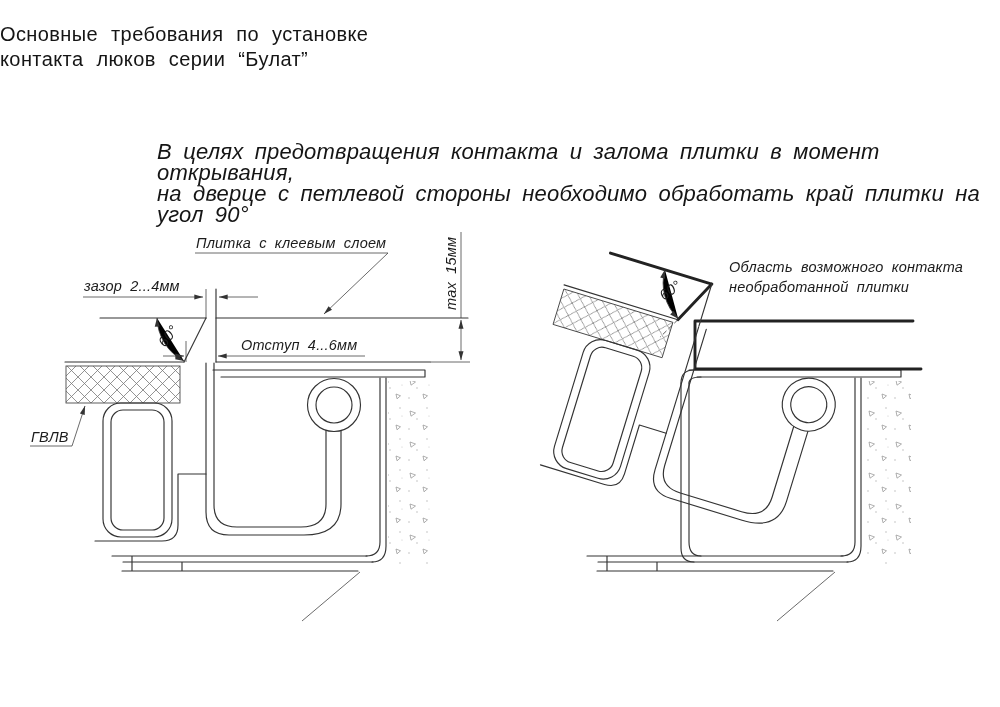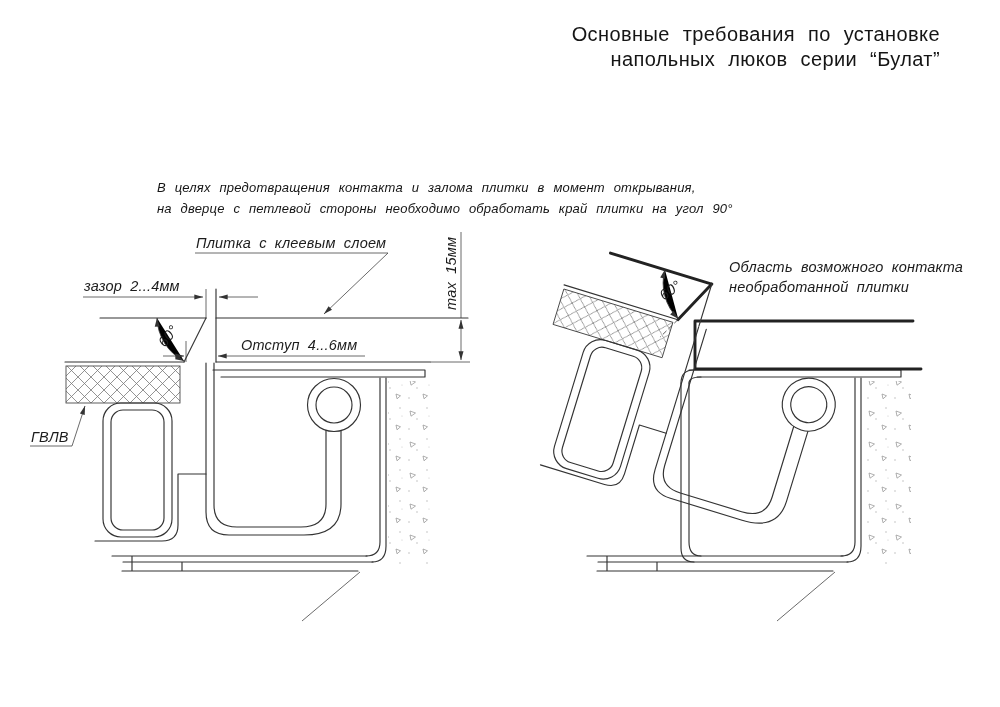--- a/index.html
+++ b/index.html
@@ -1,36 +1,36 @@
 <!DOCTYPE html>
 <html><head>
 <meta charset="utf-8">
 <style>
   html,body{margin:0;padding:0;background:#fff;}
   body{width:1000px;height:707px;position:relative;overflow:hidden;
        font-family:"Liberation Sans",sans-serif;color:#1e1e1e;}
-  .title{position:absolute;top:22px;left:0;width:940px;text-align:right;
+  .title{position:absolute;top:22px;left:0;width:940px;text-align:left;
          font-size:20px;line-height:25px;letter-spacing:.4px;word-spacing:7px;color:#151515;}
-  .subtitle{position:absolute;top:141px;left:157px;font-size:13px;font-style:italic;
-            line-height:21px;letter-spacing:.2px;word-spacing:5px;color:#151515;margin-top:36px;}
+  .subtitle{position:absolute;top:141px;left:157px;font-size:22px;font-style:italic;
+            line-height:21px;letter-spacing:.2px;word-spacing:5px;color:#151515;}
   svg{position:absolute;left:0;top:0;}
   .ln{stroke:#333;stroke-width:1.15;fill:none;stroke-linecap:round;stroke-linejoin:round;}
   .thick{stroke:#222;stroke-width:2.9;}
   .thin{stroke:#3a3a3a;stroke-width:.75;}
   .dash{stroke-dasharray:5 3;}
   .lbl{font-family:"Liberation Sans",sans-serif;font-style:italic;font-size:14.5px;
        fill:#1c1c1c;letter-spacing:.2px;word-spacing:4px;}
   .whitefill{fill:#fff;}
 </style>
 </head>
 <body>
 
 <div class="title">
   <div>Основные требования по установке</div>
-  <div>напольных люков серии “Булат”</div>
+  <div>контакта люков серии “Булат”</div>
 </div>
 
 <div class="subtitle">
   <div>В целях предотвращения контакта и залома плитки в момент открывания,</div>
   <div>на дверце с петлевой стороны необходимо обработать край плитки на угол 90°</div>
 </div>
 
 <svg width="1000" height="707" viewBox="0 0 1000 707">
   <defs>
     <marker id="arr" viewBox="0 0 12 8" refX="11.3" refY="4" markerWidth="13" markerHeight="9" orient="auto-start-reverse">

